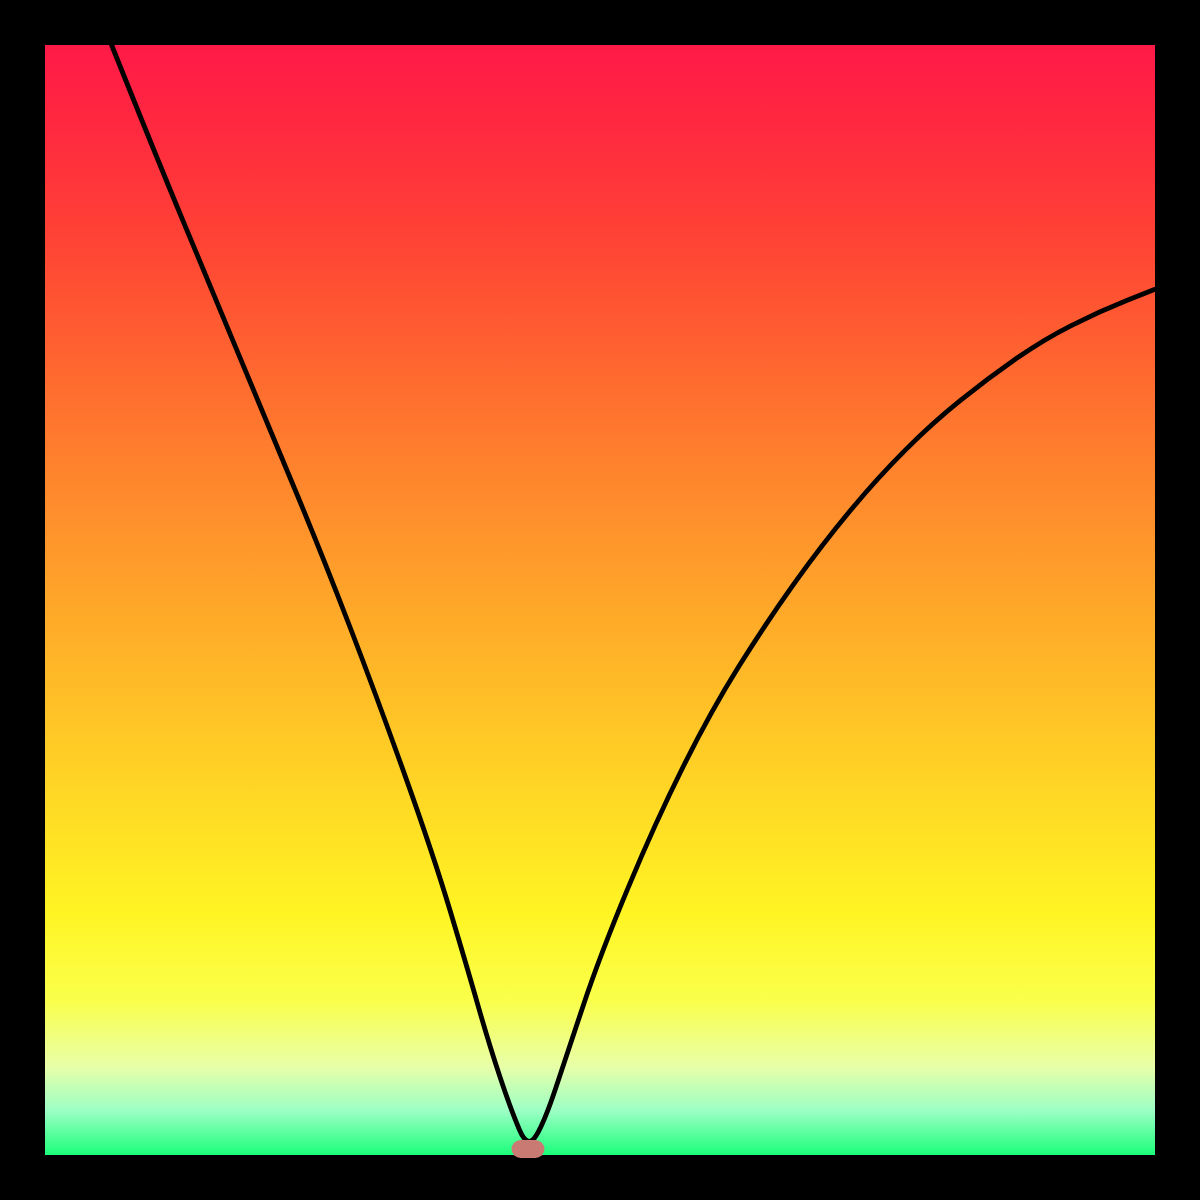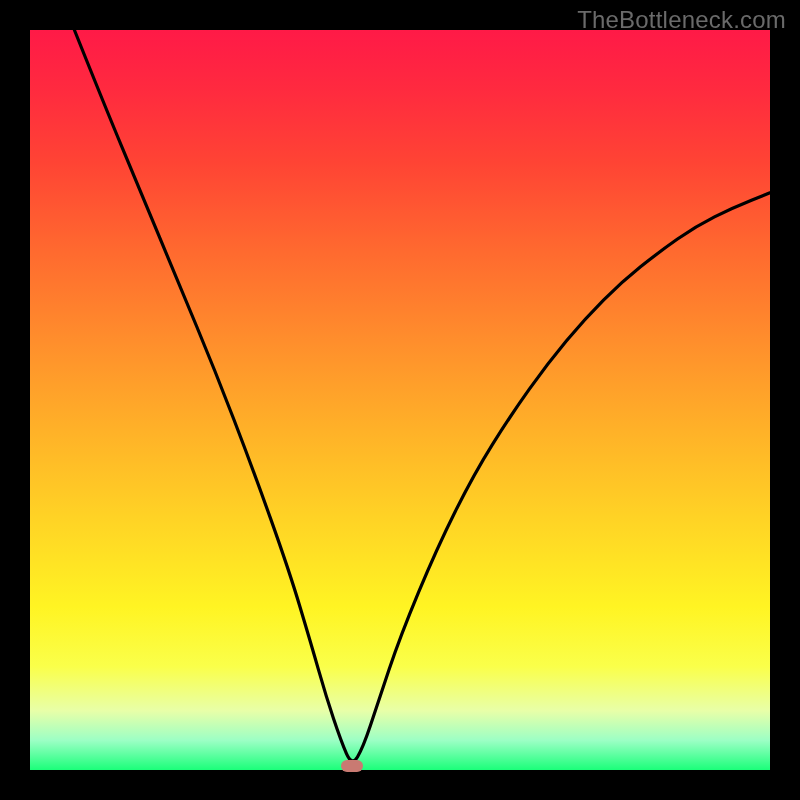--- a/index.html
+++ b/index.html
@@ -56,21 +56,20 @@
     border-radius: 6px;
     background: #c97a72;
     transform: translate(-50%, -50%);
     z-index: 3;
   }
 </style>
 </head>
 <body>
 
 <div class="frame">
-  <div class="watermark">TheBottleneck.com</div>
 
   <div class="plot">
     <svg viewBox="0 0 740 740" preserveAspectRatio="none">
       <path id="curve-path" fill="none" stroke="#000" stroke-width="3.2" stroke-linejoin="round" stroke-linecap="round" d="M 44.40 0.00 Q 74.00 74.00 92.50 118.40 Q 111.00 162.80 129.50 207.20 Q 148.00 251.60 166.50 296.00 Q 185.00 340.40 203.50 388.50 Q 222.00 436.60 240.50 488.40 Q 259.00 540.20 270.10 577.20 Q 281.20 614.20 288.60 640.10 Q 296.00 666.00 303.40 688.20 Q 310.80 710.40 316.35 723.35 Q 321.90 736.30 327.45 727.05 Q 333.00 717.80 340.40 695.60 Q 347.80 673.40 358.90 640.10 Q 370.00 606.80 388.50 562.40 Q 407.00 518.00 425.50 481.00 Q 444.00 444.00 462.50 414.40 Q 481.00 384.80 499.50 358.90 Q 518.00 333.00 536.50 310.80 Q 555.00 288.60 573.50 270.10 Q 592.00 251.60 610.50 236.80 Q 629.00 222.00 647.50 209.05 Q 666.00 196.10 684.50 186.85 Q 703.00 177.60 721.50 170.20 T 740.00 162.80"></path>
     </svg>
     <div id="marker" class="marker" style="left: 321.9px; top: 736.3px; background: rgb(201, 122, 114);"></div>
   </div>
 </div>
 
 </body></html>

